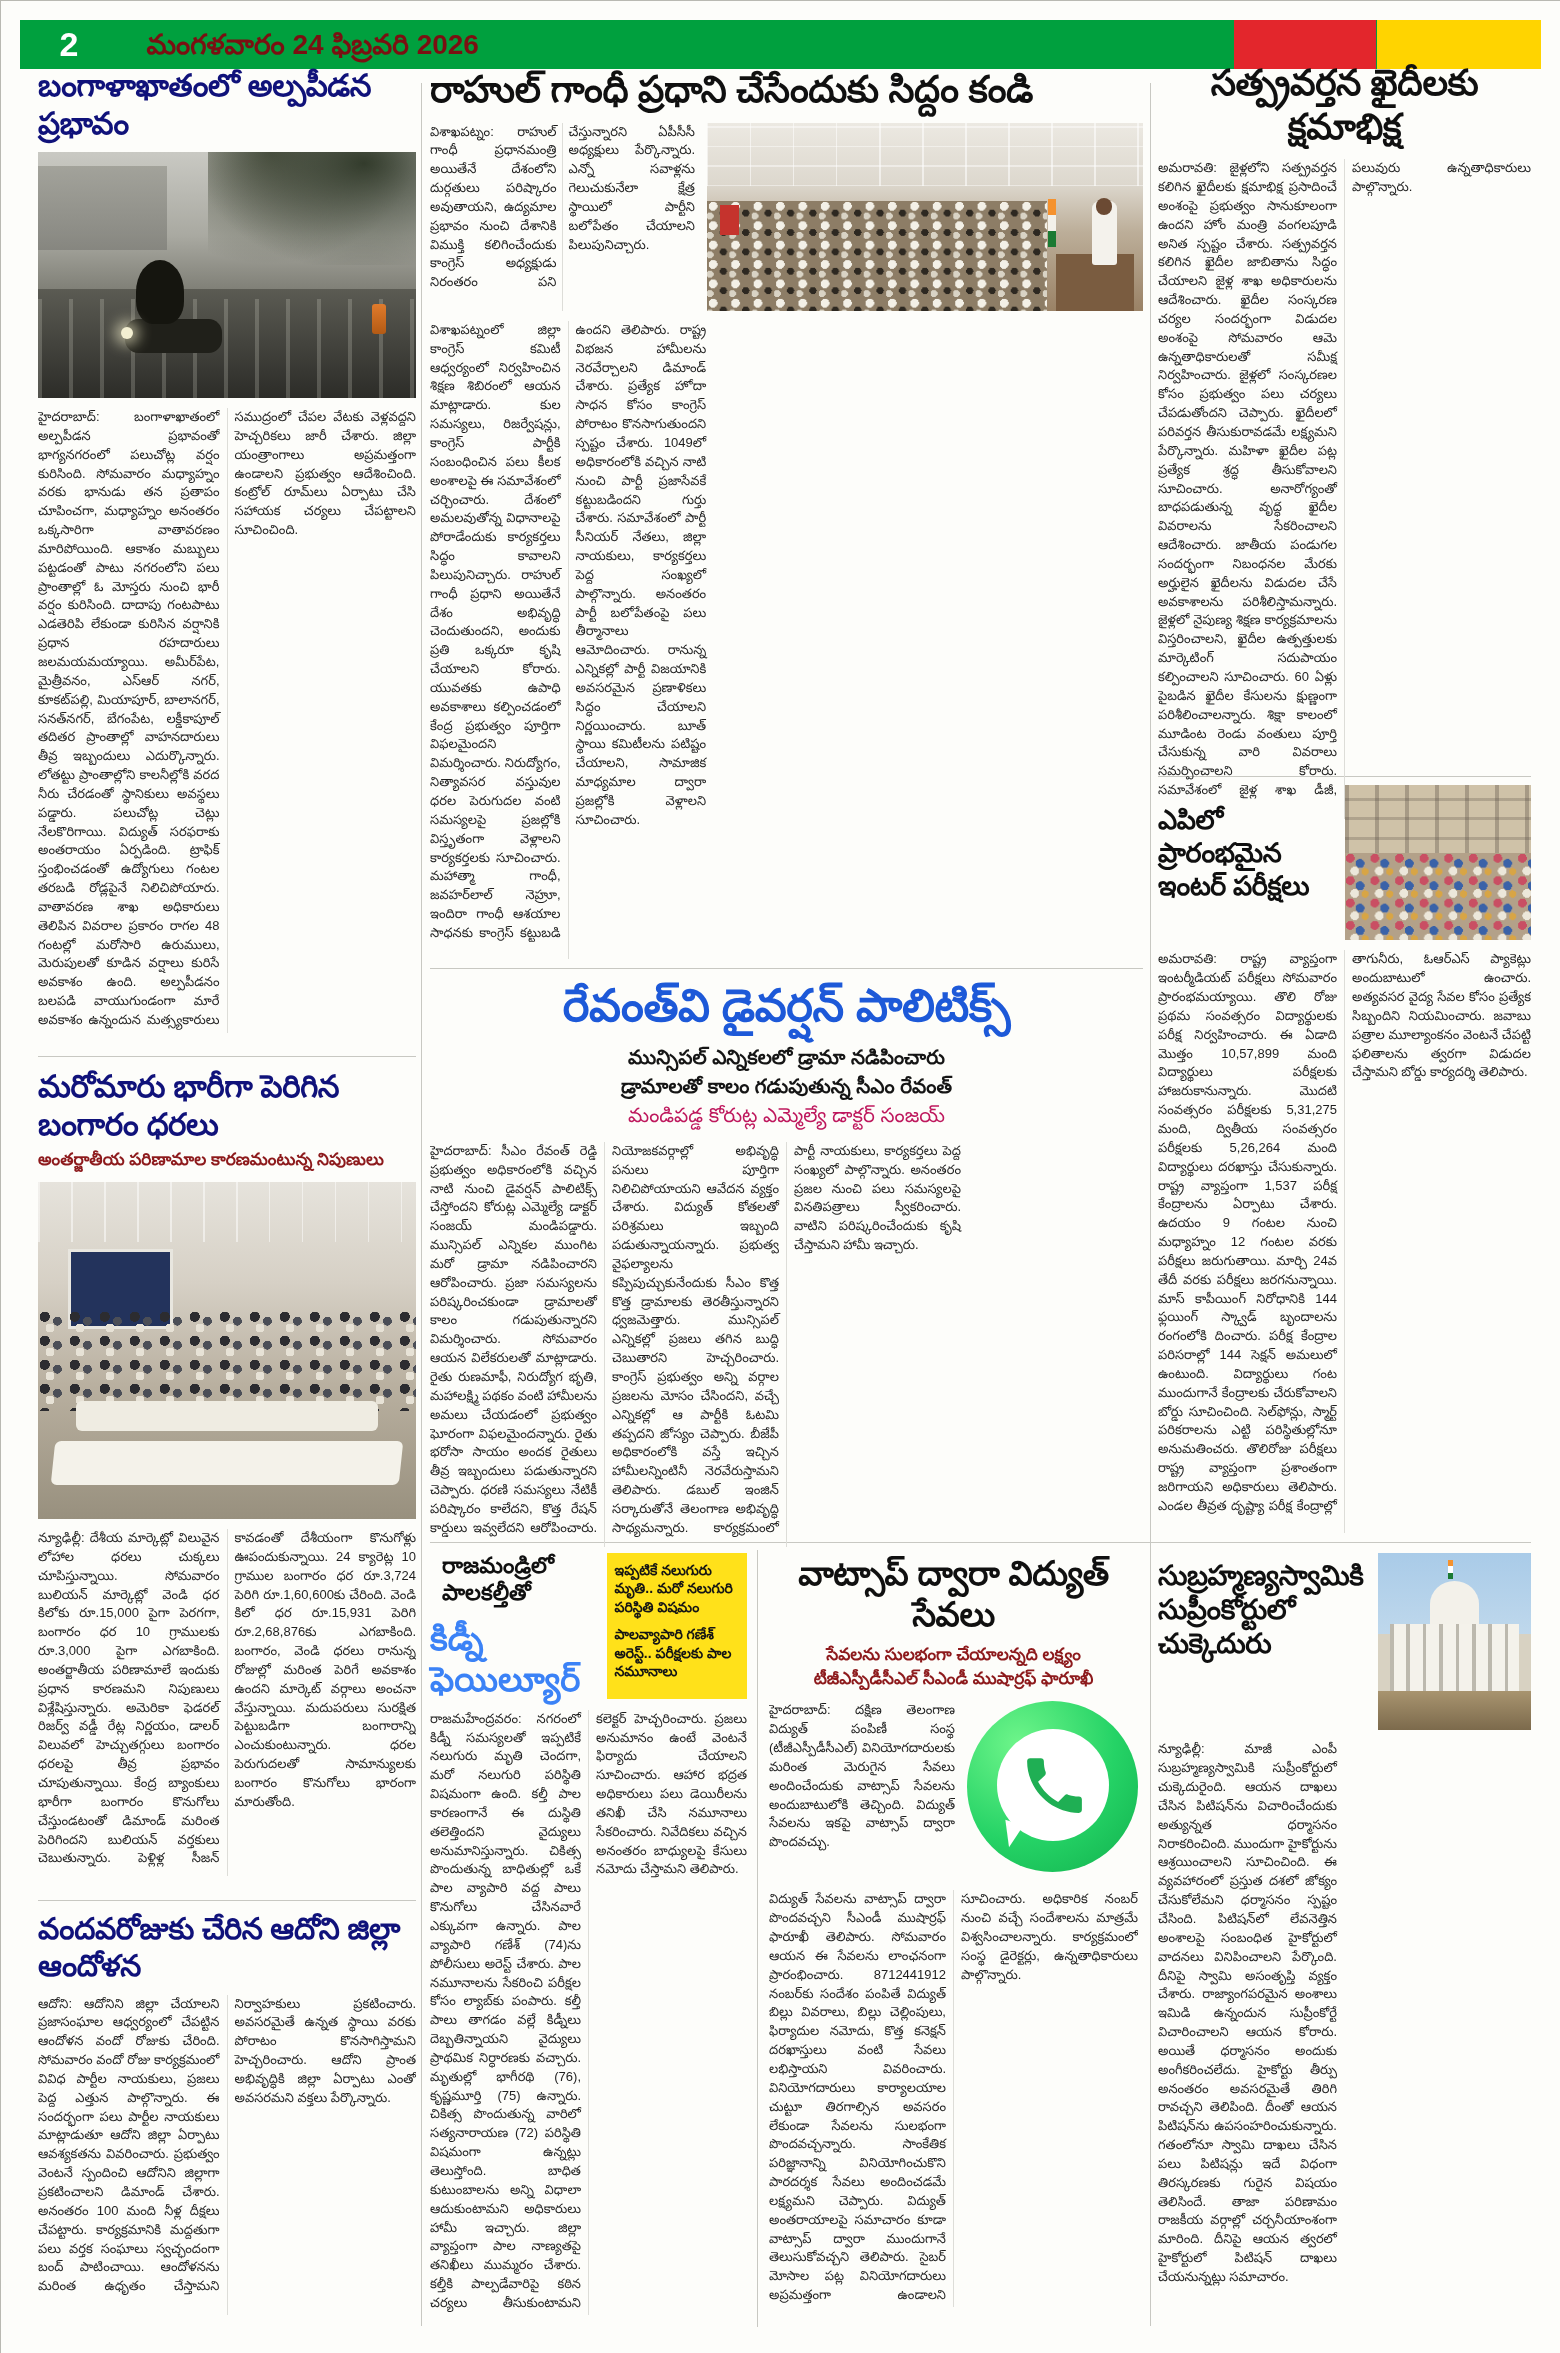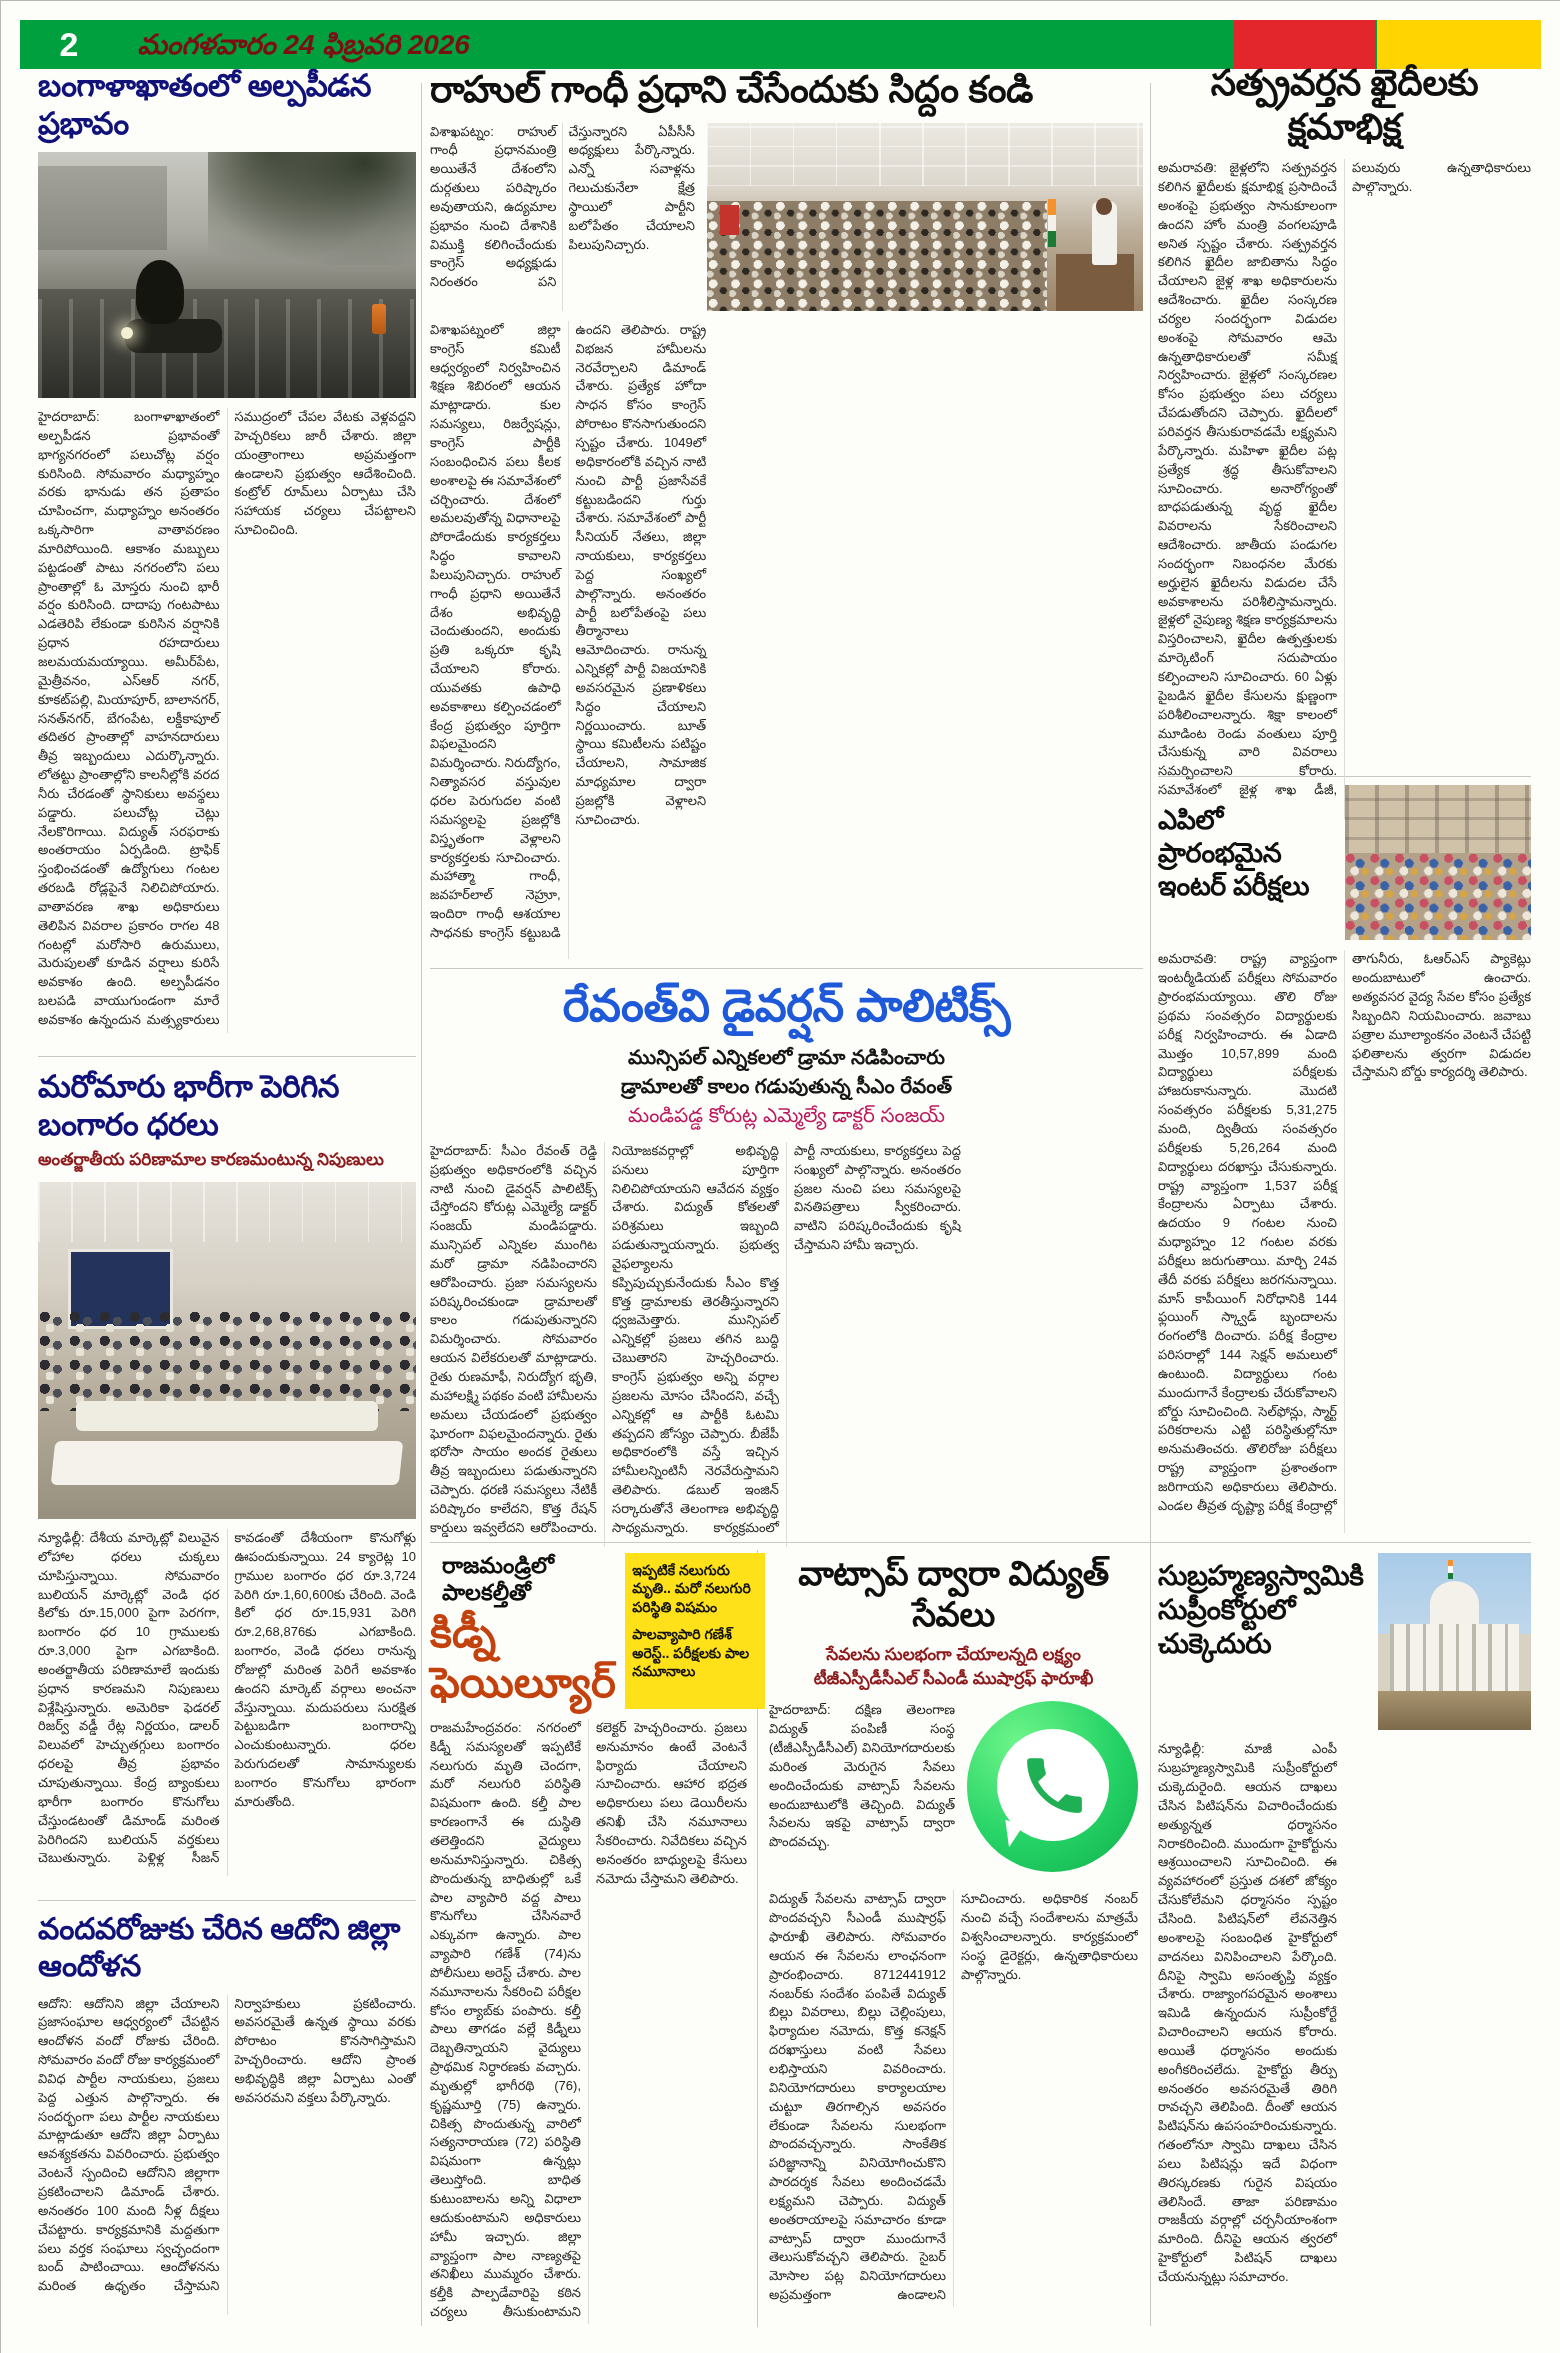--- a/index.html
+++ b/index.html
@@ -2,21 +2,21 @@
 <html style="font-size:12px"><head>
 <meta charset="utf-8">
 <style>
   html,body{margin:0;padding:0;background:#d9d9d4;}
   .page{position:relative;width:1561px;height:2354px;margin:0 auto;background:#fdfdfa;
         font-family:"Liberation Sans","DejaVu Sans",sans-serif;color:#1c1c1c;overflow:hidden;
         box-sizing:border-box;border:0.7px solid #b9b9b2;}
   
   .masthead{position:absolute;left:19.4px;top:19.4px;right:19.4px;height:49px;background:#00a03e;}
   .masthead .pnum{position:absolute;left:39px;top:4.5px;font-size:34px;font-weight:bold;color:#ffffff;}
-  .masthead .pdate{position:absolute;left:117px;top:9px;font-size:28px;font-weight:bold;color:#7a1012;font-style:italic;}
+  .masthead .pdate{position:absolute;left:126px;top:9px;font-size:28px;font-weight:bold;color:#7a1012;}
   .masthead .blk-red{position:absolute;right:165px;top:0;width:142px;height:100%;background:#e3262c;}
   .masthead .blk-yellow{position:absolute;right:0;top:0;width:164px;height:100%;background:#ffd400;}
   
   .vline{position:absolute;width:0.7px;background:#c8c8c2;}
   .hline{position:absolute;height:0.7px;background:#c8c8c2;}
   
   .art{position:absolute;}
   .hl{font-weight:bold;line-height:1.22;letter-spacing:-0.4px;}
   .hl-navy{color:#10127a;}
   .hl-black{color:#101010;}
@@ -105,21 +105,21 @@
   .art-gold .body{margin-top:10.4px;height:347px;}
   
   .art-adoni{left:37px;top:1910px;width:378px;}
   .art-adoni .hl{font-size:30px;}
   .art-adoni .body{margin-top:10.4px;height:320px;}
   
   .art-kidney{left:429px;top:1552px;width:317px;}
   .art-kidney .headrow{display:flex;gap:9px;}
   .art-kidney .hlwrap{flex:1;}
   .art-kidney .hl-top{font-size:22.4px;font-weight:bold;color:#101010;display:block;line-height:1.2;margin-left:12px;}
-  .art-kidney .hl-main{font-size:42px;font-weight:bold;color:#c2410c;display:block;line-height:1.2;margin-top:1px;}
+  .art-kidney .hl-main{font-size:34px;font-weight:bold;color:#3b82f6;display:block;line-height:1.2;margin-top:11px;}
   .art-kidney .ybox{flex:0 0 125px;background:#ffe11a;padding:7.5px 7.5px;font-size:14px;font-weight:bold;line-height:1.35;color:#141414;}
   .art-kidney .ybox .yline{display:block;margin-bottom:7.5px;}
   .art-kidney .body{margin-top:10.4px;height:605px;}
   
   .art-whatsapp{left:768px;top:1552px;width:369px;}
   .art-whatsapp .hl{font-size:34px;text-align:center;}
   .art-whatsapp .subs{text-align:center;margin-top:7.5px;line-height:1.4;}
   .art-whatsapp .subs span{display:block;font-size:17px;}
   .art-whatsapp .midrow{display:flex;gap:12px;margin-top:10.4px;}
   .art-whatsapp .lead{flex:1;font-size:13px;line-height:1.45;text-align:justify;height:177px;overflow:hidden;}

